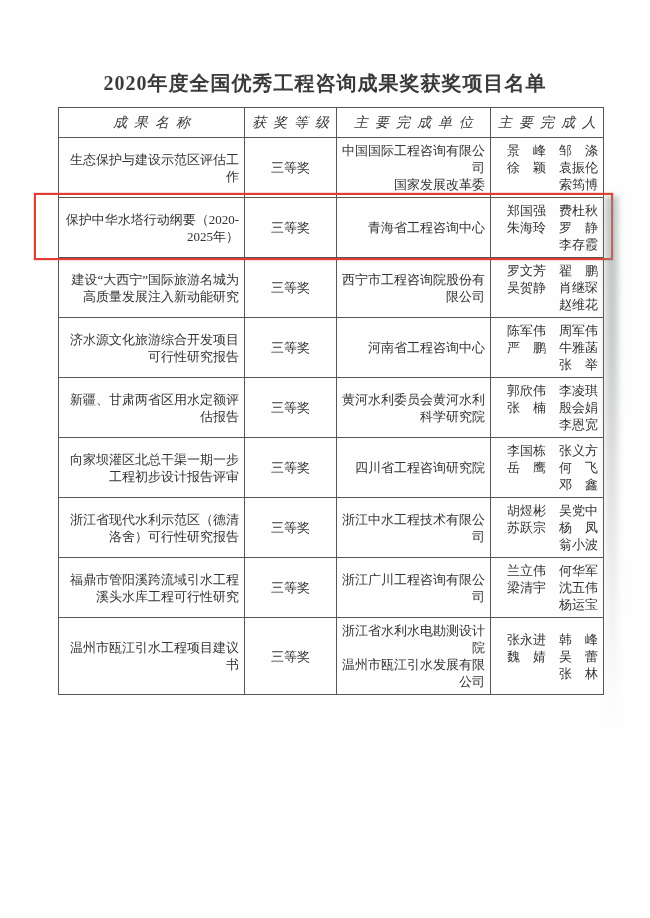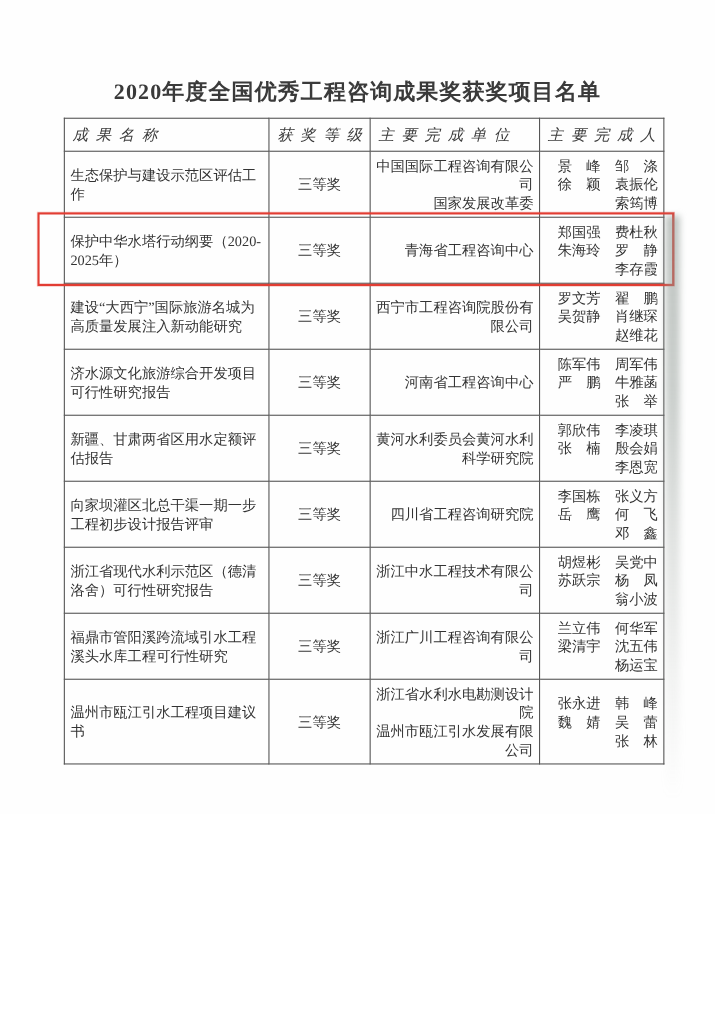--- a/index.html
+++ b/index.html
@@ -28,32 +28,32 @@
   .award-table th,.award-table td{
     border:1px solid #565656;
     vertical-align:middle;
   }
   .award-table th{
     font-style:italic;
     font-weight:500;
     font-size:14px;
     letter-spacing:7px;
     height:29px;
-    text-align:left;
+    text-align:center;
     padding:0;
     color:#3b3b3b;
     margin-top:12px;
   }
   .award-table th span{padding-left:7px;}
   .award-table td{
     padding:4px 5px;
     line-height:17px;
   }
   col.c1{width:186px;} col.c2{width:92px;} col.c3{width:154px;} col.c4{width:113px;}
-  td.c-name{text-align:left;}
+  td.c-name{text-align:right;}
   td.c-award{text-align:center;}
   td.c-org,td.c-people{white-space:pre-line;text-align:right;}
   #highlight-box{
     position:absolute;
     border:2px solid #e23d33;
     box-sizing:border-box;
     pointer-events:none;
     box-shadow:0 0 0 0.5px rgba(226,61,51,.35);
   }
   .page-footer{

